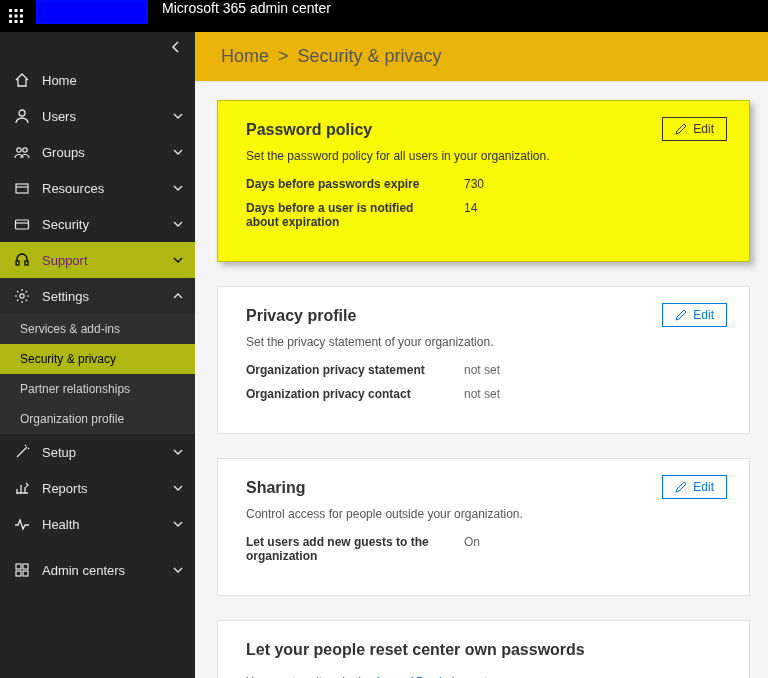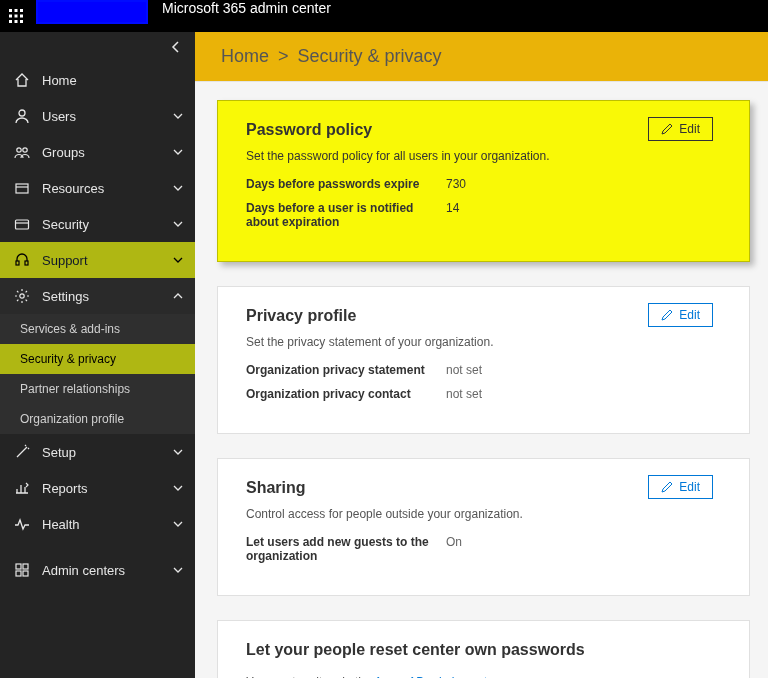--- a/index.html
+++ b/index.html
@@ -9,40 +9,40 @@
   .waffle svg { display:block;}
   .logo-box { width:112px; height:24px; margin-left:4px; background: #0000ff; border: 2px solid #000bff; }
   .app-title { margin-left: 14px; font-size: 14px; color: #fff; }
   .shell { display:flex; height: 646px; }
   .sidebar { width: 195px; background:#242424; color:#e6e6e6; position:relative; }
   .collapse { height:30px; display:flex; align-items:center; justify-content:flex-end; padding-right:14px; cursor:pointer;}
   .collapse svg{display:block;}
   .nav-item { display:flex; align-items:center; height:36px; padding:0 12px; cursor:pointer; font-size:13px; color:#e6e6e6;}
   .nav-item .ico { width:20px; display:flex; justify-content:center; margin-right:10px;}
   .nav-item .chev { margin-left:auto;}
-  .nav-item.support { background:#afb713; color:#0f172a;}
+  .nav-item.support { background:#afb713; color:#701a75;}
   .nav-item.support .chev svg path, .nav-item.support .ico svg *{stroke:#000;}
   .nav-sub { background:#2f2f2f;}
   .sub-item { display:flex; align-items:center; height:30px; padding-left:20px; font-size:12px; color:#d0d0d0; cursor:pointer;}
   .sub-item.active { background:#afb713; color:#000;}
   .main { flex:1; background:#f5f5f5; position:relative;}
   .breadcrumb { padding: 14px 0 14px 26px; font-size:18px; color:#555; background:#eab308; border-bottom:1px solid #e4e4e4;}
   .breadcrumb .sep{margin:0 4px;}
   .cards-wrap{padding: 18px 0 0 0;}
   .card { background:#fff; margin:0 18px 24px 22px; padding:20px 24px 22px 28px; border:1px solid #e0e0e0; position:relative;}
   .card.yellow { background:#f9f906; border:1px solid #bdbf00; box-shadow: 4px 4px 6px rgba(0,0,0,0.25);}
   .card-title{font-size:16px; font-weight:600; color:#333; margin-bottom:10px;}
   .card.yellow .card-title{color:#333; font-weight:700;}
   .card-desc{font-size:12px; color:#555; margin-bottom:14px;}
   .card.yellow .card-desc, .card.yellow .row .k, .card.yellow .row .v{color:#333;}
-  .row{display:flex; font-size:12px; margin-bottom:10px;}
+  .row{display:flex; font-size:12px; margin-bottom:10px;gap:18px;}
   .row .k{width:200px; color:#333; font-weight:600;}
   .card.yellow .row .k{font-weight:600;}
   .row .v{color:#666;}
-  .edit-btn{position:absolute; top:16px; right:36px; display:flex; align-items:center; gap:6px; border:1px solid #0078d7; padding:4px 12px; font-size:12px; color:#0078d7; background:transparent; cursor:pointer;}
+  .edit-btn{position:absolute; top:16px; right:22px; display:flex; align-items:center; gap:6px; border:1px solid #0078d7; padding:4px 12px; font-size:12px; color:#0078d7; background:transparent; cursor:pointer;}
   .card.yellow .edit-btn{border:1px solid #333; color:#333;}
   .help-text{font-size:12px; color:#555; line-height:1.6;}
   .help-text .link{color:#0078d7; cursor:pointer;}
   .rowgap{height:4px;}
   .row .k.light{font-weight:700;}
 </style>
 </head>
 <body>
 
 <div class="topbar">

